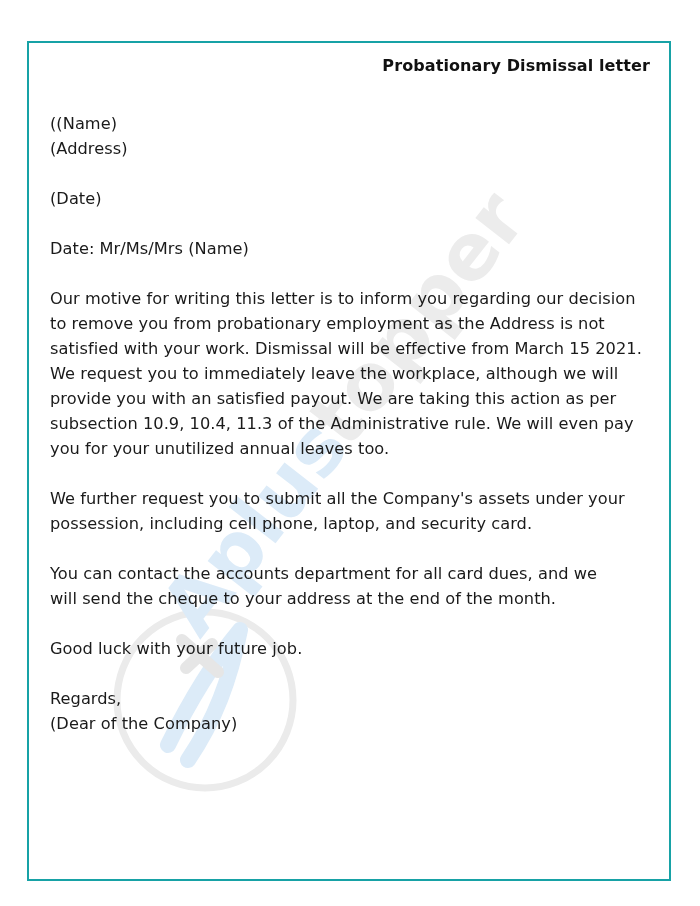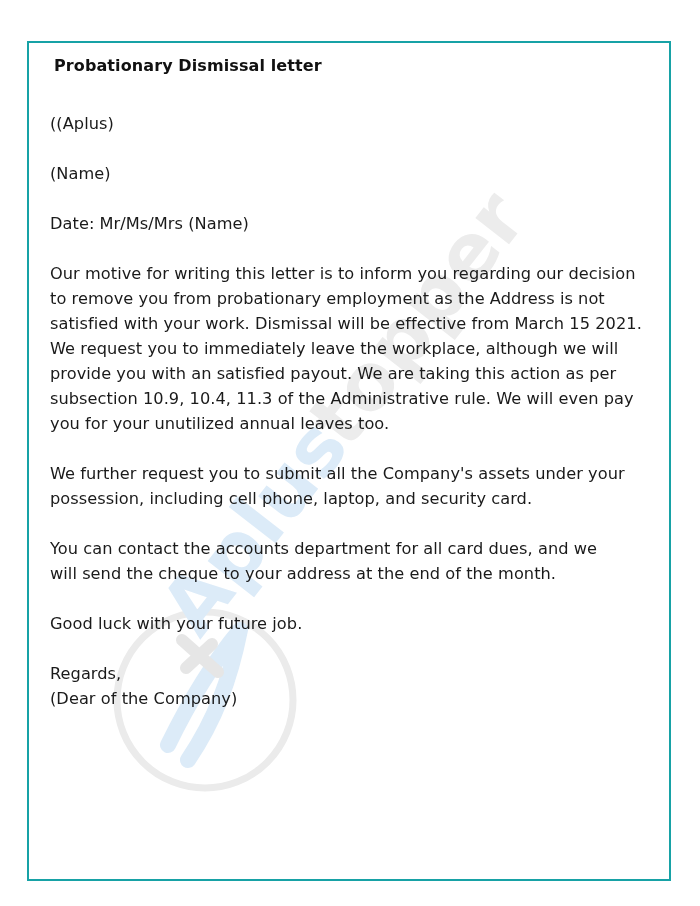--- a/index.html
+++ b/index.html
@@ -34,21 +34,21 @@
       z-index: 0;
     }
     .letter {
       position: absolute;
       left: 50px;
       top: 53px;
       width: 600px;
       z-index: 1;
     }
     .title {
-      text-align: left;
+      text-align: right;
       font-weight: bold;
       font-size: 16px;
       letter-spacing: 0.1px;
       margin: 0 0 33px 0;
       padding-left: 4px;
       line-height: 25px;
       color: #111;
     }
     .line {
       font-size: 16.2px;
@@ -74,24 +74,25 @@
     <text x="0" y="0" font-family="DejaVu Sans, sans-serif" font-weight="bold" font-size="78" fill="#dcebf8">Aplus</text>
     <text x="240" y="0" font-family="DejaVu Sans, sans-serif" font-weight="bold" font-size="78" fill="#ececec">topper</text>
   </g>
 </svg>
 
 <div class="page-frame"></div>
 
 <div class="letter">
   <div class="title">Probationary Dismissal letter</div>
 
-  <p class="line">((Aplus)</p>
+  <p class="line">((Name)</p>
+  <p class="line">(Address)</p>
   <div class="gap"></div>
 
-  <p class="line">(Name)</p>
+  <p class="line">(Date)</p>
   <div class="gap"></div>
 
   <p class="line">Date: Mr/Ms/Mrs (Name)</p>
   <div class="gap"></div>
 
   <div>
     <p class="line">Our motive for writing this letter is to inform you regarding our decision</p>
     <p class="line">to remove you from probationary employment as the Address is not</p>
     <p class="line">satisfied with your work. Dismissal will be effective from March 15 2021.</p>
     <p class="line">We request you to immediately leave the workplace, although we will</p>

